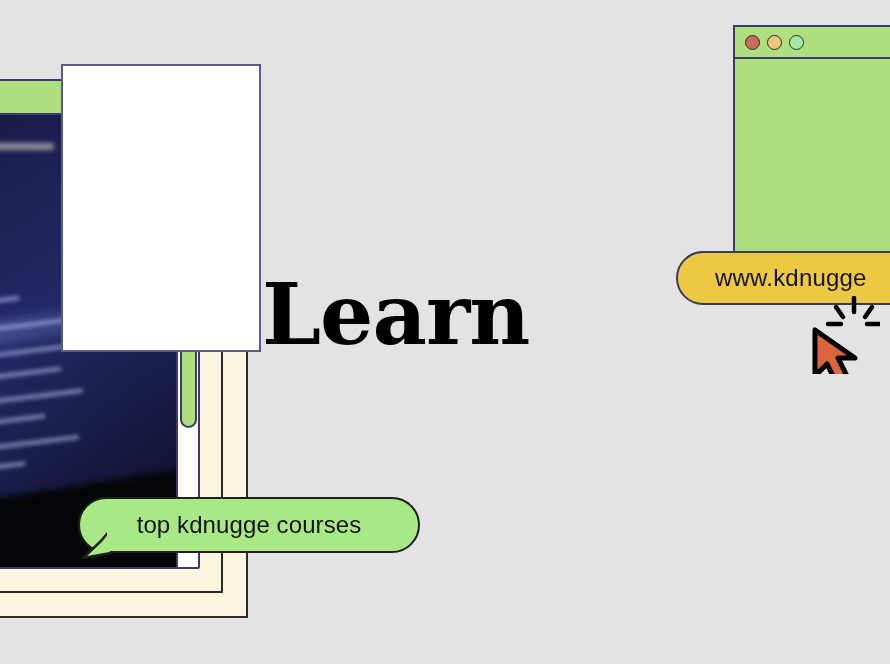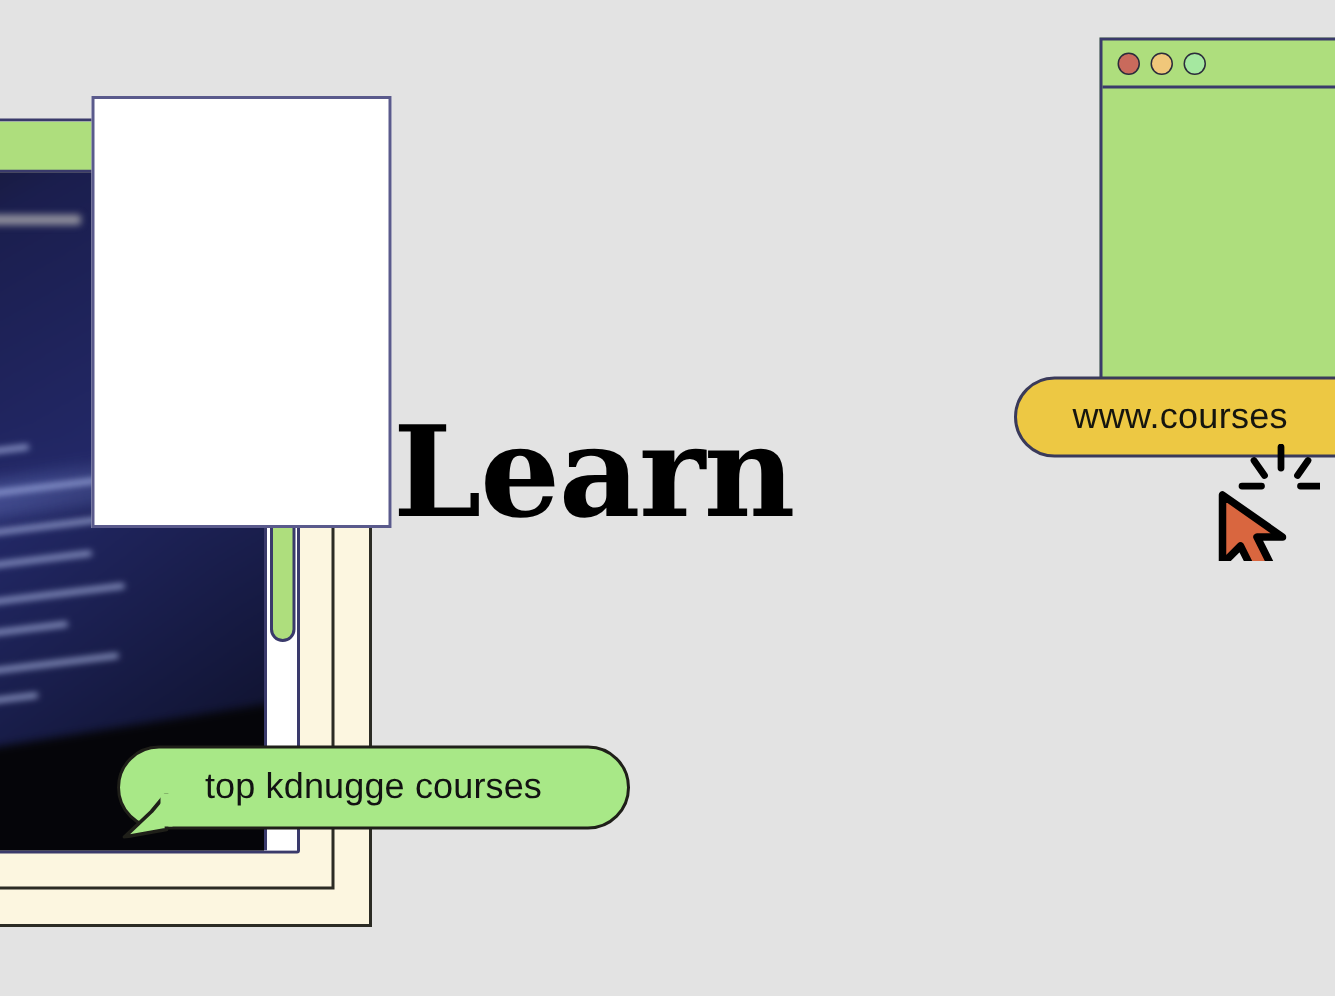--- a/index.html
+++ b/index.html
@@ -304,21 +304,21 @@
   <div id="browser-window">
     <div id="browser-titlebar">
       <span class="dot" style="background:#c96a5c;"></span>
       <span class="dot" style="background:#f0c77a;"></span>
       <span class="dot" style="background:#a5e8a0;"></span>
     </div>
   </div>
   <div id="browser-content"></div>
 
   <div id="url-pill">
-    <span id="url-text">www.courses</span>
+    <span id="url-text">www.kdnugge</span>
   </div>
 
   <svg id="cursor" viewBox="0 0 78 78">
     <g stroke="#000000" stroke-width="4.5" stroke-linecap="round">
       <line x1="52" y1="2" x2="52" y2="16"></line>
       <line x1="34" y1="11" x2="41" y2="21"></line>
       <line x1="70" y1="11" x2="63" y2="21"></line>
       <line x1="26" y1="28" x2="39" y2="28"></line>
       <line x1="78" y1="28" x2="65" y2="28"></line>
     </g>

